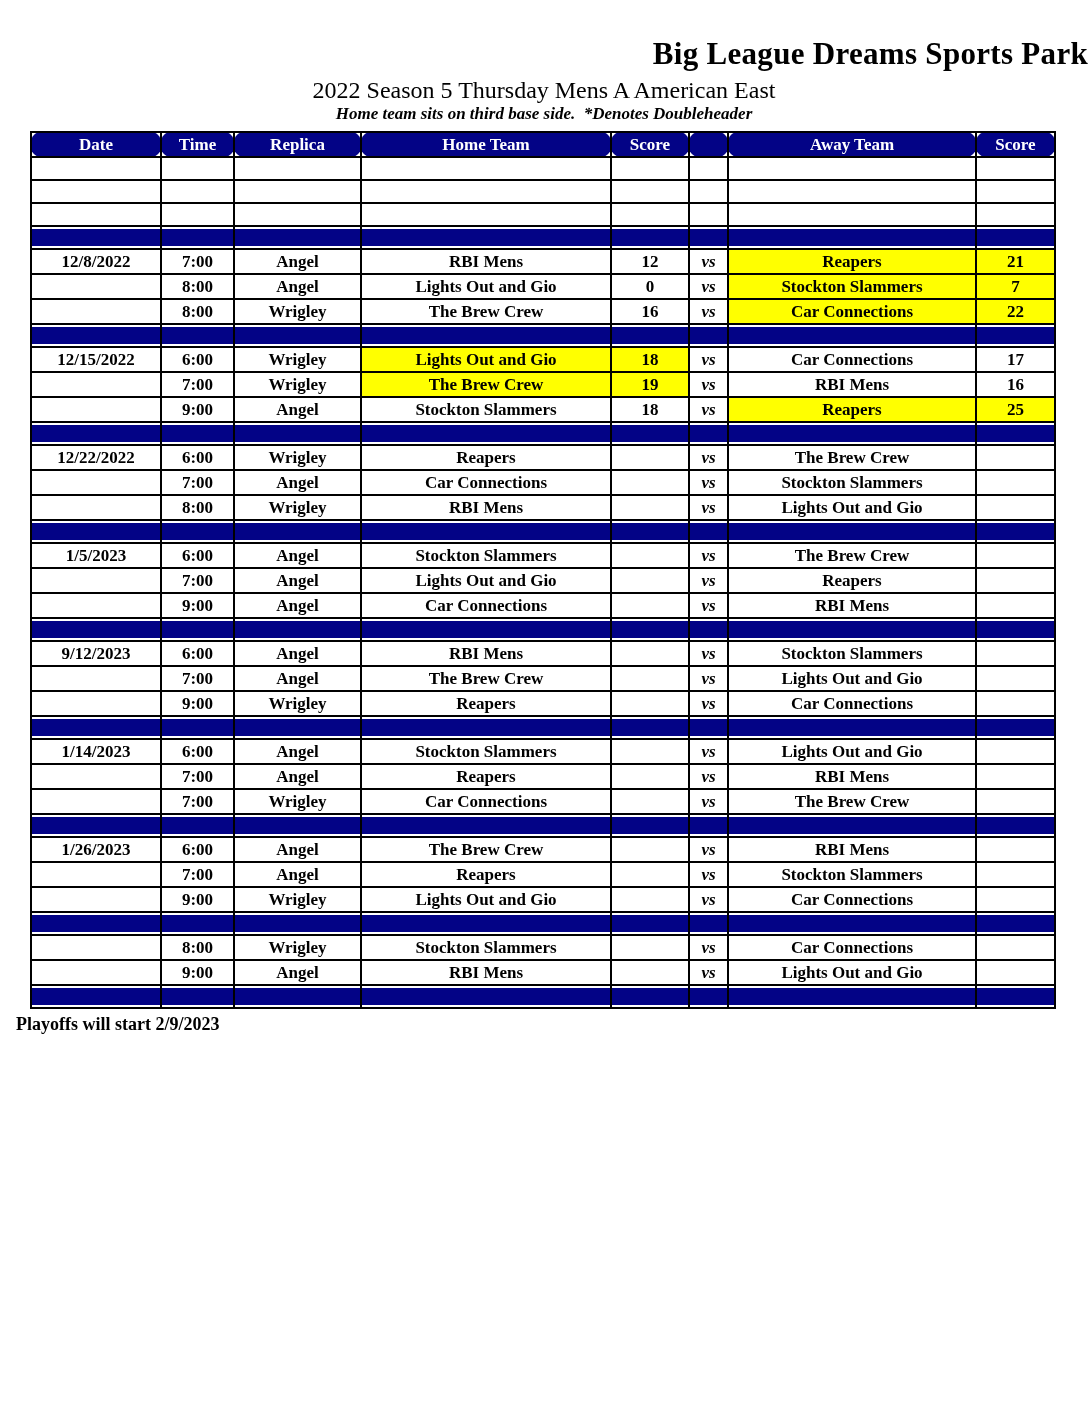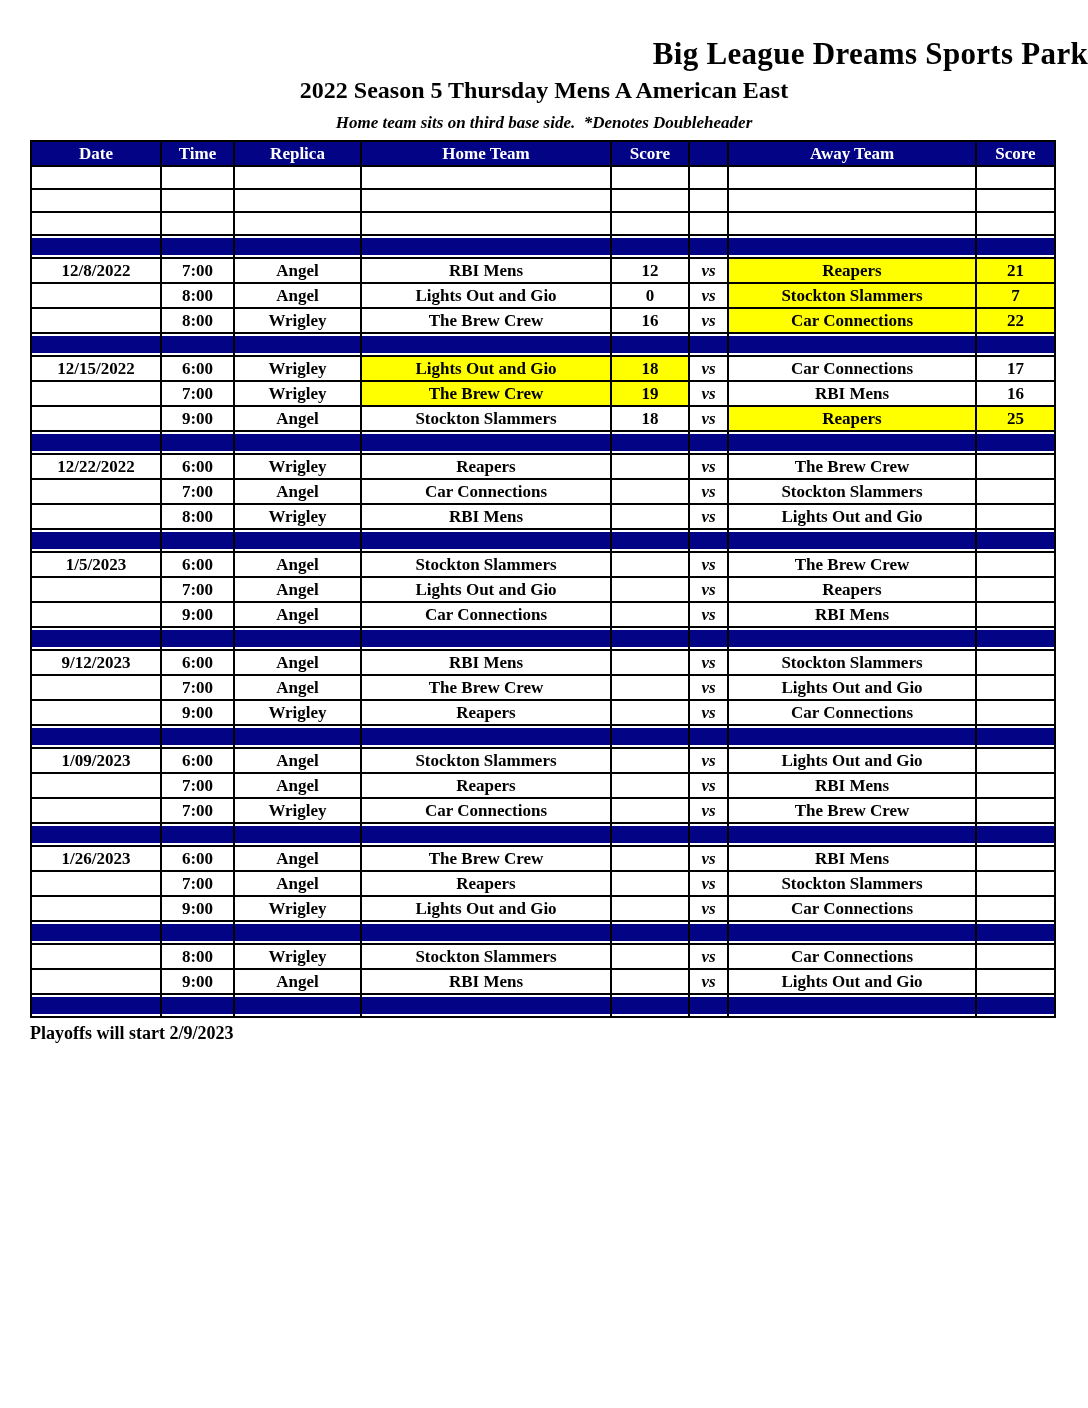--- a/index.html
+++ b/index.html
@@ -12,30 +12,29 @@
   }
   .title {
     text-align: right;
     font-weight: bold;
     font-size: 31px;
     padding-top: 36px;
     letter-spacing: 0.3px;
   }
   .subtitle {
     text-align: center;
-    font-weight: bold;
+    font-weight: normal;
     font-size: 24px;
     margin-top: 5px;
   }
   .note {
     text-align: center;
     font-weight: bold;
     font-style: italic;
     font-size: 17px;
-    margin-top: 9px;
     white-space: pre-wrap;
   }
   table.schedule {
     border-collapse: collapse;
     table-layout: fixed;
     width: 1024px;
     margin: 7px 0 0 30px;
   }
   table.schedule th, table.schedule td {
     border: 2px solid #000;
@@ -44,31 +43,32 @@
     padding: 0;
     text-align: center;
     font-weight: bold;
     font-size: 17px;
     overflow: hidden;
     white-space: nowrap;
   }
   table.schedule thead th {
     background: var(--navy, #030386);
     color: #fff;
+    border-radius: 10px;
   }
   tr.sep td {
     background: var(--navy, #030386);
     box-shadow: inset 0 2px 0 #fff, inset 0 -2px 0 #fff;
   }
   td.hl { background: var(--yellow, #ffff00); }
   td.vs { font-style: italic; font-size: 14px; }
   .footer {
     font-weight: bold;
     font-size: 18px;
-    margin: 5px 0 0 30px;
+    margin: 5px 0 0 16px;
   }
 </style>
 </head>
 <body>
 
 <h1 class="title">Big League Dreams Sports Park</h1>
 <h2 class="subtitle">2022 Season 5 Thursday Mens A American East</h2>
 <p class="note">Home team sits on third base side.  *Denotes Doubleheader</p>
 
 <table class="schedule">
@@ -329,21 +329,21 @@
         <td></td>
         <td></td>
         <td></td>
         <td></td>
         <td></td>
         <td></td>
         <td></td>
         <td></td>
       </tr>
       <tr>
-        <td>1/09/2023</td>
+        <td>1/14/2023</td>
         <td>6:00</td>
         <td>Angel</td>
         <td>Stockton Slammers</td>
         <td></td>
         <td class="vs">vs</td>
         <td>Lights Out and Gio</td>
         <td></td>
       </tr>
       <tr>
         <td></td>

